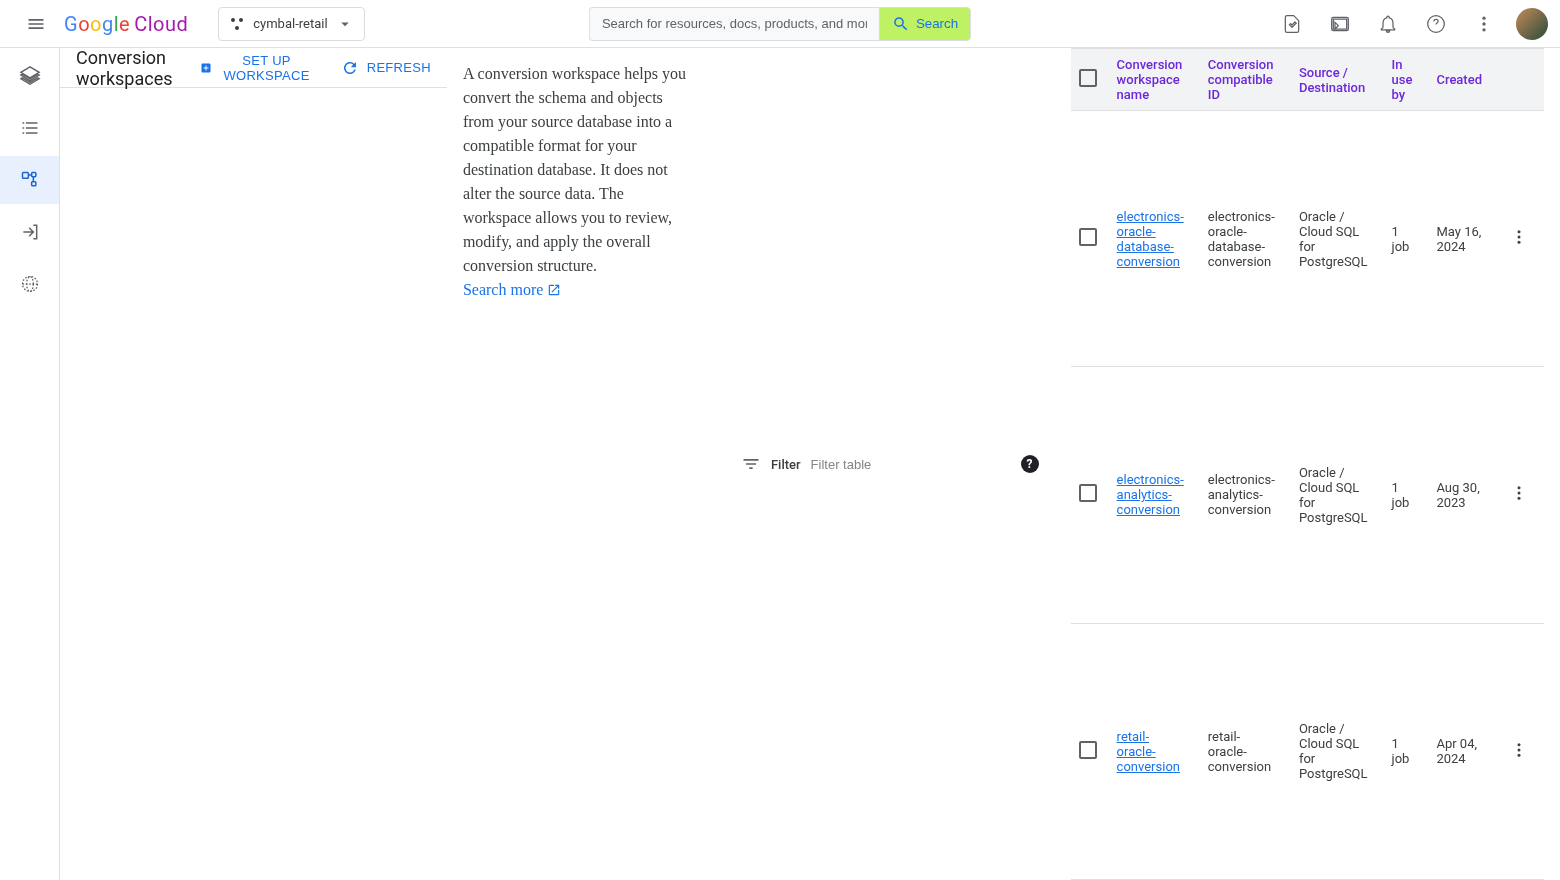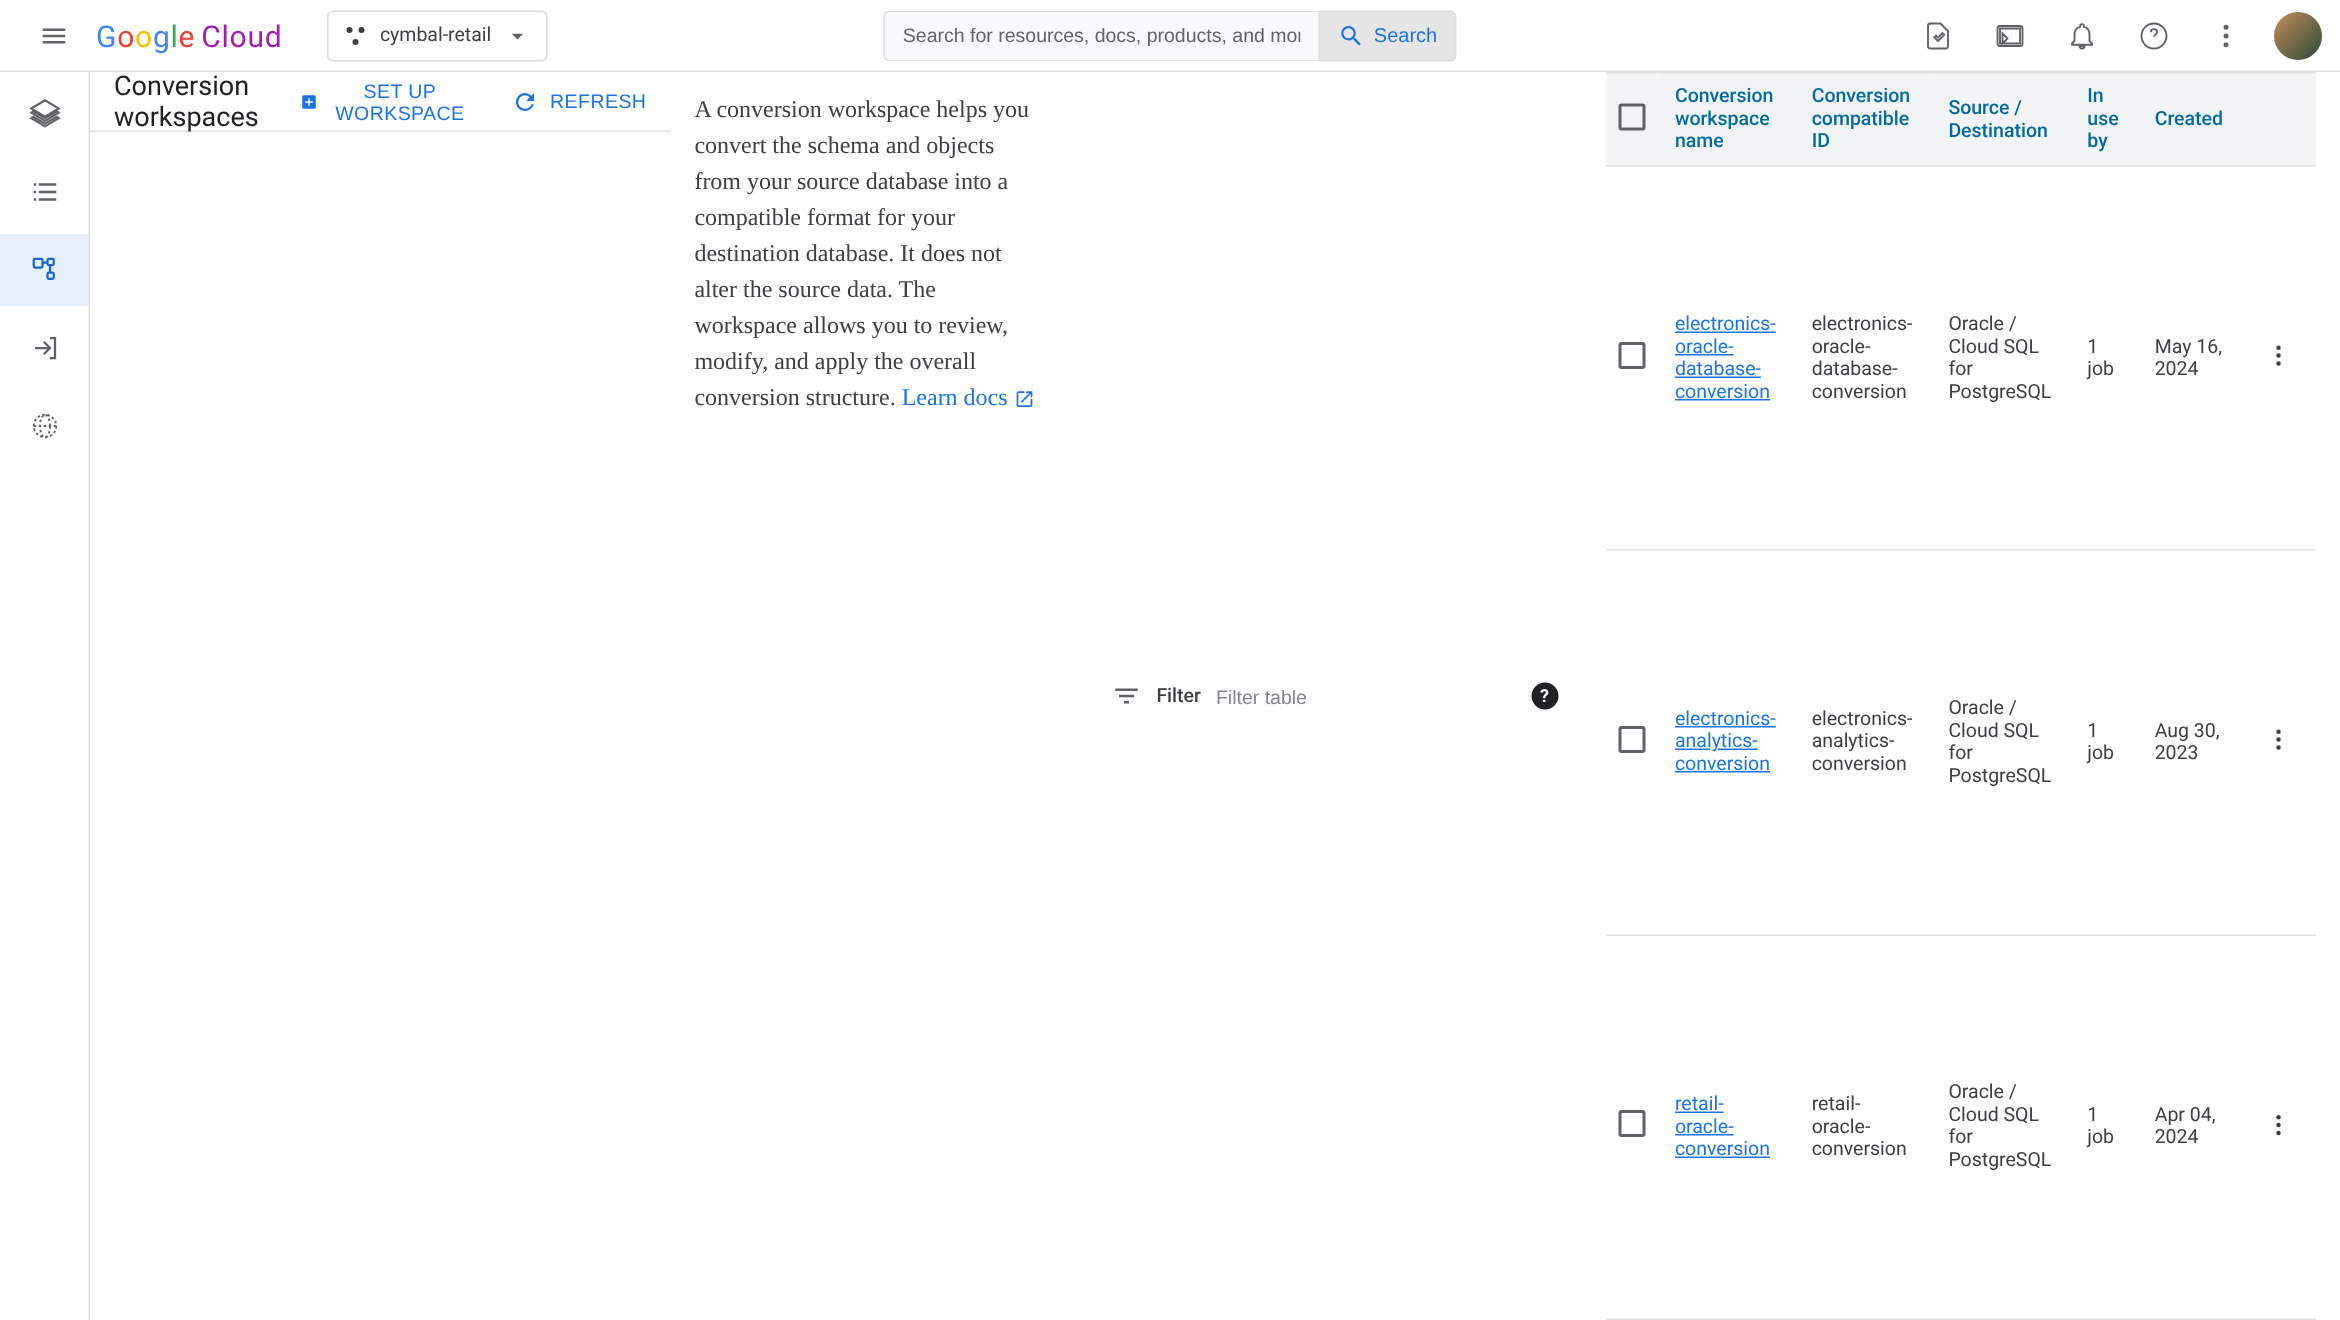--- a/index.html
+++ b/index.html
@@ -10,21 +10,21 @@
     .menu-btn { width: 48px; height: 48px; display: flex; align-items: center; justify-content: center; background: none; border: none; cursor: pointer; color: #5f6368; }
     .logo { display: flex; align-items: center; margin-left: 4px; font-size: 20px; font-weight: 400; letter-spacing: 0.5px; }
     .logo .g { color: #4285F4; } .logo .o1 { color: #EA4335; } .logo .o2 { color: #FBBC04; } .logo .g2 { color: #4285F4; } .logo .l { color: #34A853; } .logo .e { color: #EA4335; }
     .logo .cloud { color: #a21caf; margin-left: 4px; font-weight: 400; }
     .project-picker { display: flex; align-items: center; margin-left: 30px; border: 1px solid #dadce0; border-radius: 4px; height: 34px; padding: 0 10px; cursor: pointer; gap: 8px; }
     .project-picker .proj-icon { width: 16px; height: 16px; display: inline-flex; align-items: center; }
     
     .search-wrap { display: flex; align-items: center; margin-left: auto; margin-right: auto; position: absolute; left: 50%; transform: translateX(-50%); }
     .search-input { width: 290px; height: 34px; border: 1px solid #dadce0; border-radius: 4px 0 0 4px; padding: 0 12px; font-size: 13px; color: #5f6368; background: #f8f9fa; border-right: none; }
     .search-input::placeholder { color: #5f6368; }
-    .search-btn { height: 34px; border: 1px solid #dadce0; border-radius: 0 4px 4px 0; background: #e5e5e5; display: flex; align-items: center; padding: 0 12px; cursor: pointer; color: #1a73e8; font-weight: 500; gap: 6px; }
+    .search-btn { height: 34px; border: 1px solid #dadce0; border-radius: 0 4px 4px 0; background: #bef264; display: flex; align-items: center; padding: 0 12px; cursor: pointer; color: #1a73e8; font-weight: 500; gap: 6px; }
     
     .header-right { display: flex; align-items: center; gap: 16px; margin-left: auto; }
     .header-icon-btn { width: 32px; height: 32px; display: flex; align-items: center; justify-content: center; background: none; border: none; cursor: pointer; color: #5f6368; }
     .avatar { width: 32px; height: 32px; border-radius: 50%; background: linear-gradient(135deg, #c58b5a 0%, #2a4a3a 100%); cursor: pointer; }
 
     
     .layout { display: flex; height: calc(100vh - 48px); }
     
     
     .sidebar { width: 60px; border-right: 1px solid #e0e0e0; display: flex; flex-direction: column; align-items: center; padding-top: 8px; gap: 12px; }
@@ -47,21 +47,21 @@
     .filter-bar { display: flex; align-items: center; padding: 10px 16px; gap: 10px; margin-left: 16px; }
     .filter-icon { color: #5f6368; }
     .filter-label { font-weight: 500; color: #3c4043; font-size: 13px; }
     .filter-input { border: none; font-size: 13px; color: #0c4a6e; outline: none; flex: 0 0 200px; }
     .filter-input::placeholder { color: #80868b; }
     .help-icon { margin-left: auto; width: 18px; height: 18px; border-radius: 50%; background: #202124; color: #fff; display: flex; align-items: center; justify-content: center; font-size: 12px; font-weight: bold; }
     
     
     table { width: calc(100% - 32px); margin: 0 16px; border-collapse: collapse; }
     thead tr { background: #f1f3f4; border-top: 1px solid #e0e0e0; border-bottom: 1px solid #e0e0e0; }
-    th { text-align: left; padding: 8px 12px; font-weight: 500; color: #0369a1; font-size: 13px; }
+    th { text-align: left; padding: 8px 12px; font-weight: 500; color: #6d28d9; font-size: 13px; }
     th.checkbox-col, td.checkbox-col { width: 48px; text-align: center; padding: 8px; }
     th.actions-col, td.actions-col { width: 48px; text-align: center; }
     tbody tr { border-bottom: 1px solid #e0e0e0; }
     td { padding: 8px 12px; color: #3c4043; font-size: 13px; }
     td a { color: #1a73e8; text-decoration: underline; }
     .row-check { width: 18px; height: 18px; border: 2px solid #5f6368; border-radius: 2px; cursor: pointer; display: inline-block; }
     .more-btn { cursor: pointer; color: #3c4043; background: none; border: none; padding: 4px; }
     
     .col-name { width: 280px; }
     .col-id { width: 280px; }
@@ -195,21 +195,21 @@
         <svg width="18" height="18" viewBox="0 0 24 24">
             <path d="M17.65 6.35A7.958 7.958 0 0012 4c-4.42 0-8 3.58-8 8s3.58 8 8 8c3.73 0 6.84-2.55 7.73-6h-2.08A5.99 5.99 0 0112 18c-3.31 0-6-2.69-6-6s2.69-6 6-6c1.66 0 3.14.69 4.22 1.78L13 11h7V4l-2.35 2.35z"></path>
           </svg>
         <span>REFRESH</span>
       </button>
     </div>
 
     <div class="description">
       <span>A conversion workspace helps you convert the schema and objects from your source database into a compatible format for your destination database. It does not alter the source data. The workspace allows you to review, modify, and apply the overall conversion structure. </span>
       <a href="#" class="learn-more">
-        <span>Learn docs</span>
+        <span>Search more</span>
         <svg width="14" height="14" viewBox="0 0 24 24">
             <path d="M19 19H5V5h7V3H5a2 2 0 00-2 2v14a2 2 0 002 2h14c1.1 0 2-.9 2-2v-7h-2v7zM14 3v2h3.59l-9.83 9.83 1.41 1.41L19 6.41V10h2V3h-7z"></path>
           </svg>
       </a>
     </div>
 
     <div class="content-divider"></div>
 
     <div class="filter-bar">
       <svg class="filter-icon" width="20" height="20" viewBox="0 0 24 24">

